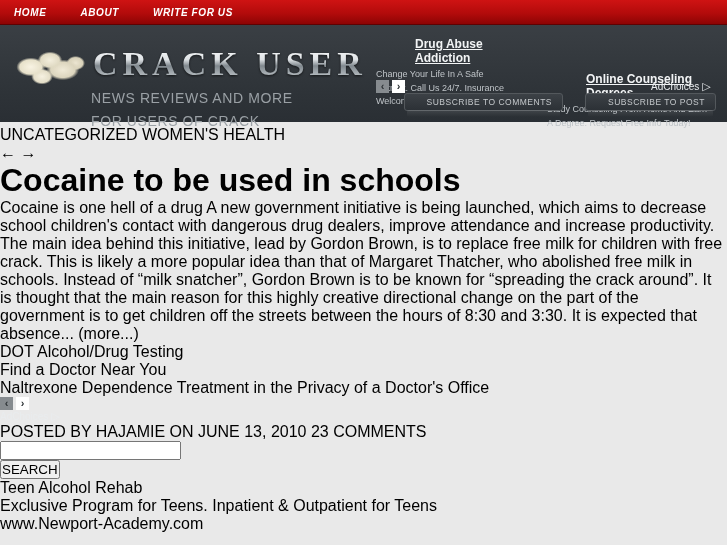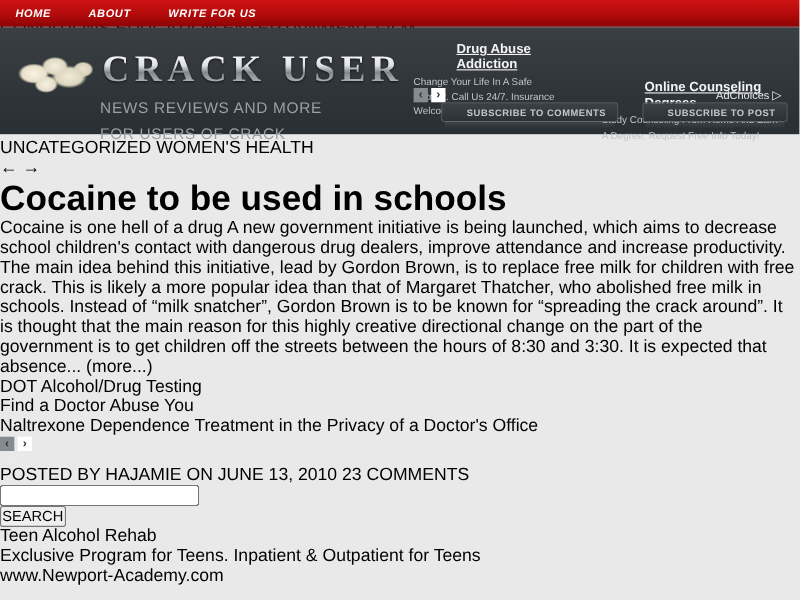--- a/index.html
+++ b/index.html
@@ -51,21 +51,21 @@
   .pager.h-pager { position:absolute; left:376px; top:55px; }
   .pg { width:13px; height:13px; display:flex; align-items:center; justify-content:center;
     font-size:11px; font-weight:bold; color:#2e3337; cursor:pointer; line-height:1; }
   .pg.prev { background:#868b8f; }
   .pg.next { background:#ffffff; }
   .adchoices { color:#e9ecee; font-size:10px; cursor:pointer; white-space:nowrap; }
   .adchoices .tri { font-size:11px; }
   .h-adchoices { position:absolute; left:651px; top:55px; }
 
   
-  .subs { position:absolute; right:11px; top:68px; display:flex; gap:22px;font-weight:bold; }
+  .subs { position:absolute; right:11px; top:68px; display:flex; gap:22px; }
   .sub-btn { position:relative; display:flex; align-items:center; gap:6px; height:18px;
     padding:0 10px 0 5px; background:linear-gradient(180deg,#3c4146 0%,#2c3136 100%);
     border:1px solid #53585c; border-radius:3px; color:#c4c8cb; font-size:8.5px;
     letter-spacing:.5px; cursor:pointer; }
   .sub-btn::after { content:""; position:absolute; left:2px; right:2px; top:100%; height:7px;
     background:linear-gradient(180deg,rgba(255,255,255,.10),rgba(255,255,255,0)); border-radius:2px; }
   .rss { width:11px; height:11px; border-radius:2px; flex:0 0 auto;
     background:linear-gradient(180deg,#f advertisement; }
   .rss { background:linear-gradient(180deg,#f7a045 0%,#e06d10 100%); position:relative; }
   .rss::before { content:""; position:absolute; left:2px; bottom:2px; width:2.5px; height:2.5px;
@@ -242,21 +242,21 @@
         <a class="more">(more...)</a>
       </p>
     </div>
 
     <div class="card c-ad-card">
       <div class="c-ad-box">
         <div class="c-ad">
           <a class="c-ad-title">DOT Alcohol/Drug Testing</a>
         </div>
         <div class="c-ad">
-          <a class="c-ad-title">Find a Doctor Abuse You</a>
+          <a class="c-ad-title">Find a Doctor Near You</a>
           <div class="c-ad-body">Naltrexone Dependence Treatment in the Privacy of a Doctor's Office</div>
         </div>
         <div class="pager">
           <span class="pg prev">‹</span>
           <span class="pg next">›</span>
         </div>
         <div class="adchoices">
           <span>AdChoices</span>
           <span class="tri">▷</span>
         </div>

